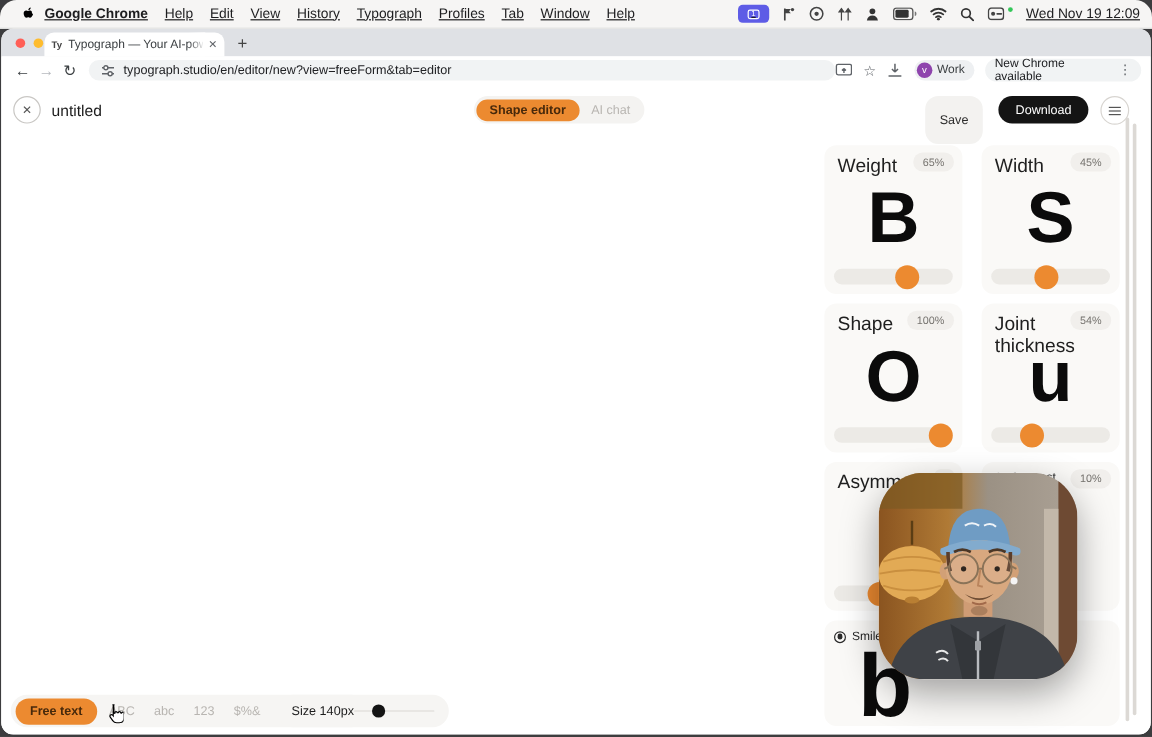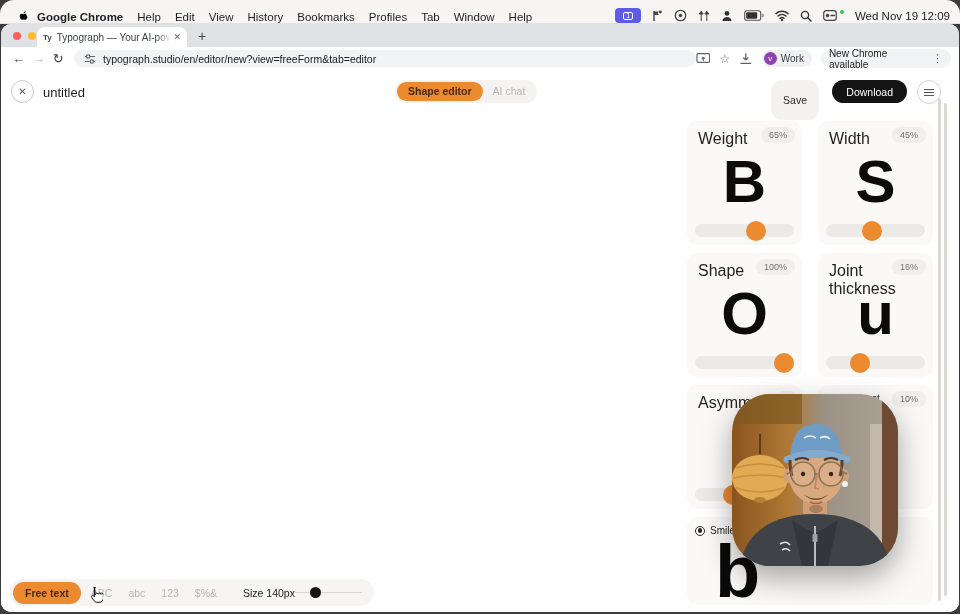--- a/index.html
+++ b/index.html
@@ -1,20 +1,20 @@
 <!DOCTYPE html>
 <html><head>
 <meta charset="utf-8">
 <style>
   * { margin:0; padding:0; box-sizing:border-box; }
   html,body { width:960px; height:614px; background:#3c3c3e; font-family:"Liberation Sans", sans-serif; overflow:hidden; }
   .screen { position:absolute; inset:0; border-radius:14px; overflow:hidden; background:#3c3c3e; }
 
   
-  .menubar { position:absolute; top:0; left:0; right:0; height:24px; background:#f6f5f4; display:flex; align-items:flex-end; padding:0 10px; font-size:11.5px; color:#1d1d1f; border-bottom:1px solid #e2e1e0; }
+  .menubar { position:absolute; top:0; left:0; right:0; height:24px; background:#f6f5f4; display:flex; align-items:center; padding:0 10px; font-size:11.5px; color:#1d1d1f; border-bottom:1px solid #e2e1e0;text-decoration:underline; }
   .menubar .apple { margin:0 8px 0 6px; display:flex; align-items:center; }
   .menubar .appname { font-weight:bold; margin-right:14px; }
   .menubar .menu-item { margin-right:14px; }
   .menubar .spacer { flex:1; }
   .menubar .status { display:flex; align-items:center; gap:11px; }
   .rec-indicator { background:#5e5ce6; color:#fff; border-radius:4px; width:26px; height:15px; display:flex; align-items:center; justify-content:center; gap:2px; font-size:8px; }
   .rec-indicator .disp { width:10px; height:8px; border:1px solid #fff; border-radius:2px; display:flex; align-items:center; justify-content:center; font-size:6.5px; }
   .status svg { display:block; }
   .green-dot { width:4px; height:4px; border-radius:50%; background:#34c759; margin-left:-8px; margin-top:-8px; }
   .clock { font-size:11.5px; color:#1d1d1f; }
@@ -42,21 +42,21 @@
   .work-chip { height:17px; background:#eef0f2; border-radius:9px; display:flex; align-items:center; gap:4px; padding:1px 8px 1px 2px; font-size:10px; color:#3c4043; }
   .work-avatar { width:13px; height:13px; border-radius:50%; background:#8e44ad; color:#fff; font-size:8px; display:flex; align-items:center; justify-content:center; }
   .update-pill { height:19px; background:#f1f3f4; border-radius:10px; display:flex; align-items:center; gap:6px; padding:0 8px; font-size:10px; color:#202124; }
   .dots { color:#5f6368; font-size:11px; }
 
   
   .page { position:absolute; top:46px; left:0; right:0; bottom:0; background:#fff; }
   .app-header { position:absolute; top:10px; left:10px; right:10px; height:24px; }
   .close-circle { position:absolute; left:0; top:0; width:23px; height:23px; border:1px solid #c9c7c4; border-radius:50%; display:flex; align-items:center; justify-content:center; font-size:10px; color:#555; }
   .doc-title { position:absolute; left:32px; top:5px; font-size:13px; color:#1c1c1c; }
-  .mode-toggle { position:absolute; left:384px; top:0; height:23px; background:#f4f3f1; border-radius:12px; display:flex; padding:2px; }
+  .mode-toggle { position:absolute; left:384px; top:0; height:23px; background:#f4f3f1; border-radius:12px; display:flex; align-items:center; padding:2px; }
   .mode-active { background:#ec8a30; color:#47290b; font-size:10.5px; padding:3px 11px; border-radius:10px; font-weight:bold; }
   .mode-inactive { color:#b9b6b2; font-size:10.5px; padding:3px 10px; }
   .save-btn { position:absolute; right:130px; top:0; height:40px; background:#f3f2f0; border-radius:11px; font-size:10.5px; color:#2b2b2b; display:flex; align-items:center; padding:0 12px; }
   .download-btn { position:absolute; right:42px; top:0; height:23px; background:#141414; border-radius:12px; font-size:10.5px; color:#fff; display:flex; align-items:center; padding:0 14px; }
   .burger { position:absolute; right:8px; top:0; width:24px; height:24px; border:1px solid #d8d5d1; border-radius:50%; display:flex; flex-direction:column; align-items:center; justify-content:center; gap:2px; }
   .burger i { display:block; width:10px; height:1px; background:#555; }
 
   .preview { position:absolute; left:13px; top:34px; font-weight:bold; font-size:67px; letter-spacing:-2.5px; line-height:86px; color:#111; }
 
   
@@ -100,21 +100,21 @@
     <span class="apple">
       <svg width="13" height="13" viewBox="0 0 14 14">
           <path d="M11.3 4.9c-.1 1 .4 2 1.1 2.6-.3.9-1.2 3-2.5 3-.7 0-1-.4-1.8-.4s-1.2.4-1.8.4C5 10.5 4 8.1 4 6.5 4 4.9 5.1 4 6.2 4c.7 0 1.3.5 1.7.5.4 0 1.1-.5 1.9-.5.3 0 1.1.1 1.5.9zM9.8 3c.4-.4.6-1 .5-1.7-.6.1-1.2.4-1.6.9-.3.4-.6 1-.5 1.6.6 0 1.2-.3 1.6-.8z" fill="#000"></path>
         </svg>
     </span>
     <span class="appname">Google Chrome</span>
     <span class="menu-item">Help</span>
     <span class="menu-item">Edit</span>
     <span class="menu-item">View</span>
     <span class="menu-item">History</span>
-    <span class="menu-item">Bookmarks</span>
+    <span class="menu-item">Typograph</span>
     <span class="menu-item">Profiles</span>
     <span class="menu-item">Tab</span>
     <span class="menu-item">Window</span>
     <span class="menu-item">Help</span>
     <span class="spacer"></span>
     <span class="status">
       <span class="rec-indicator">
           <span class="disp">1</span>
         </span>
       <svg width="11" height="12" viewBox="0 0 11 12">
@@ -246,21 +246,21 @@
         <span class="label">Shape</span>
         <span class="badge">100%</span>
         <span class="letter">O</span>
         <div class="track">
             <div class="handle" style="left: calc(100% - 20px);"></div>
           </div>
       </div>
 
       <div class="card" style="left:817px; top:183px;">
         <span class="label">Joint thickness</span>
-        <span class="badge">16%</span>
+        <span class="badge">54%</span>
         <span class="letter">u</span>
         <div class="track">
             <div class="handle" style="left: calc(30% - 6px);"></div>
           </div>
       </div>
 
       <div class="card" style="left:686px; top:315px;">
         <span class="label">Asymmetry</span>
         <span class="badge"></span>
         <div class="track">

